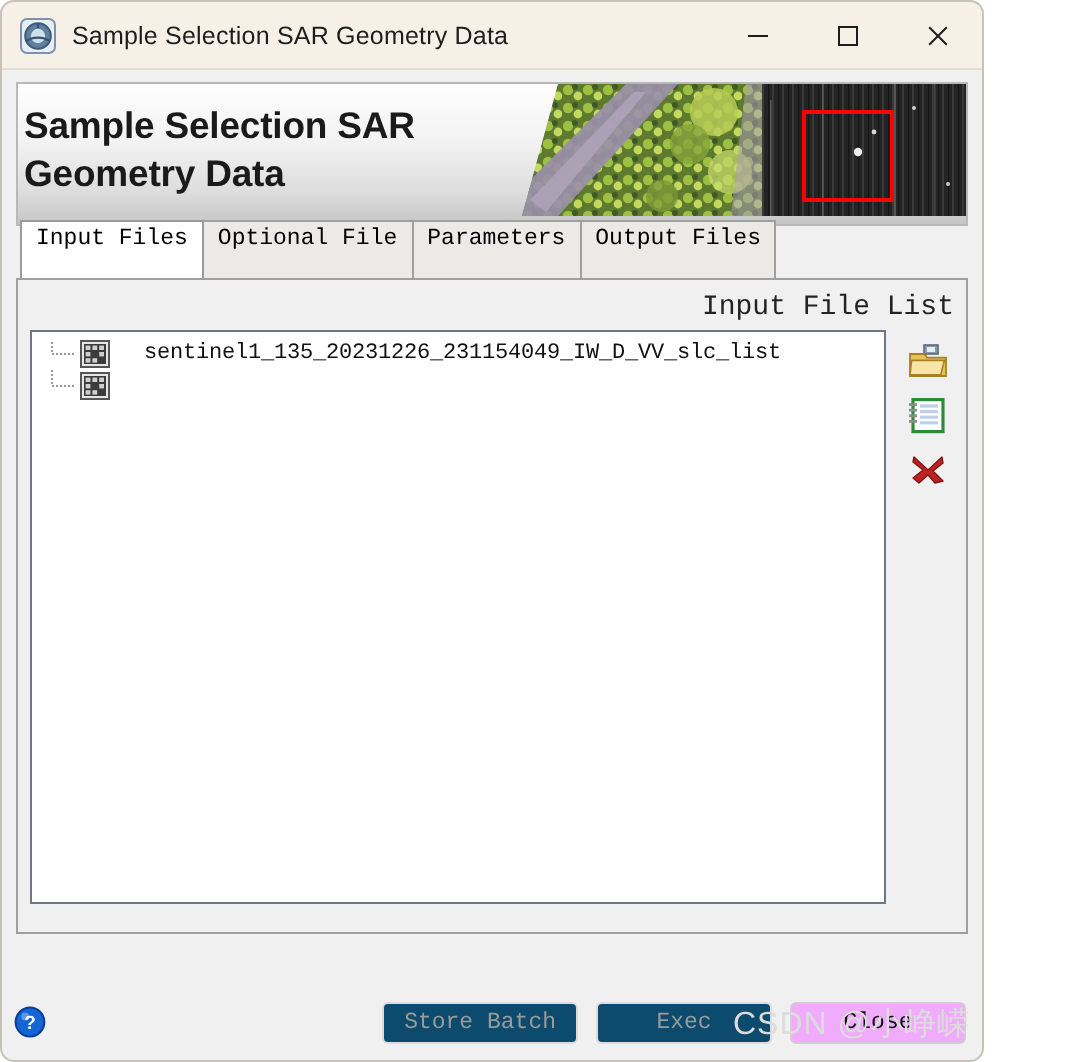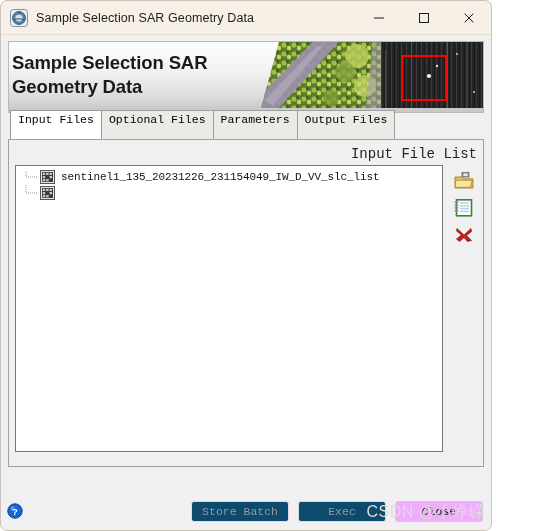--- a/index.html
+++ b/index.html
@@ -171,20 +171,21 @@
     height: 14px;
     flex: 0 0 auto;
     margin-right: 6px;
   }
   .file-name {
     font-family: "Liberation Mono", monospace;
     font-size: 11px;
     color: #111111;
     white-space: nowrap;
     letter-spacing: -0.1px;
+    margin-left: 11px;
   }
   .side-tools {
     width: 26px;
     flex: 0 0 auto;
     padding-top: 5px;
     display: flex;
     flex-direction: column;
     align-items: center;
   }
   .tool-btn {
@@ -327,21 +328,21 @@
             <circle cx="213" cy="50" r="1" fill="#c8c8c8"></circle>
             <rect x="141" y="14" width="44" height="44" fill="none" stroke="#ff0000" stroke-width="2"></rect>
           </g>
         </svg>
       </div>
     </div>
   </div>
 
   <div class="tabstrip">
     <div class="tab active">Input Files</div>
-    <div class="tab">Optional Files</div>
+    <div class="tab">Optional File</div>
     <div class="tab">Parameters</div>
     <div class="tab">Output Files</div>
   </div>
 
   <div class="tabpanel">
     <div class="panel-label">Input File List</div>
 
     <div class="list-row">
       <div class="filelist">
 

